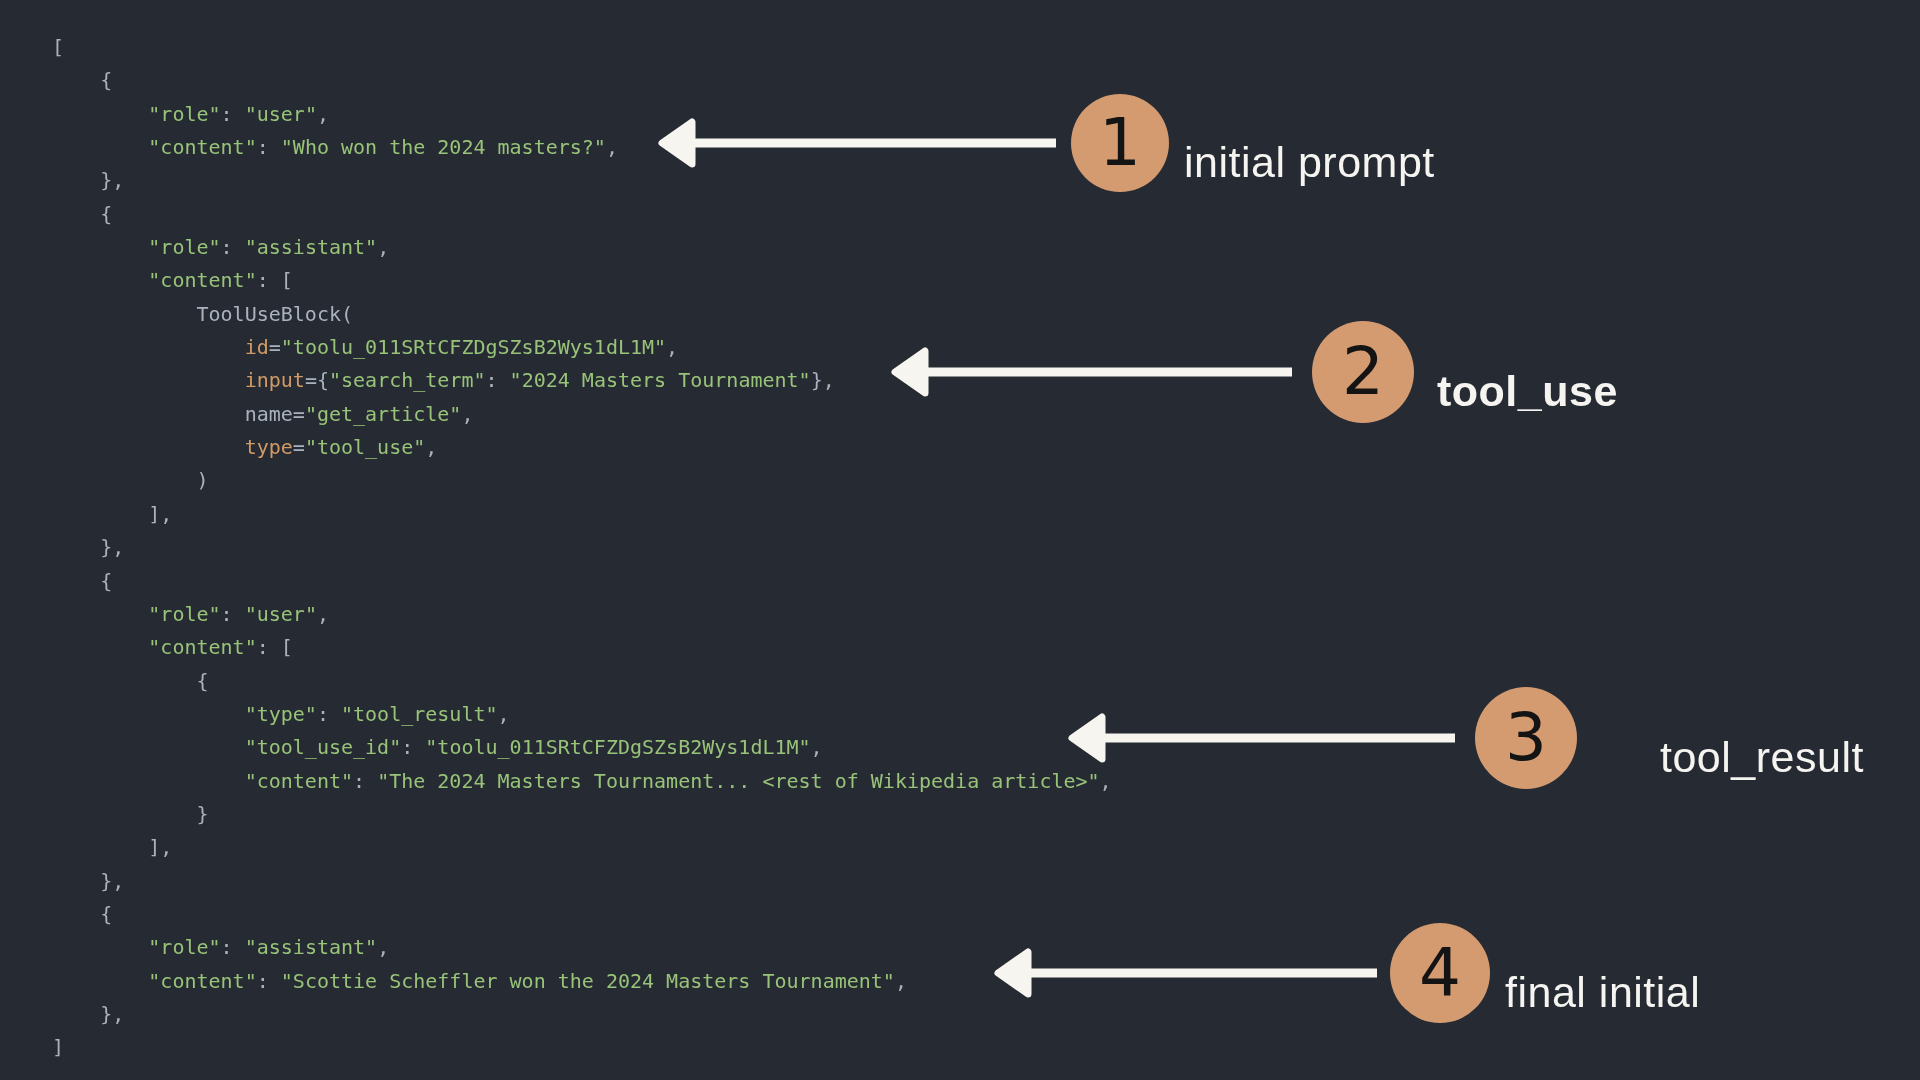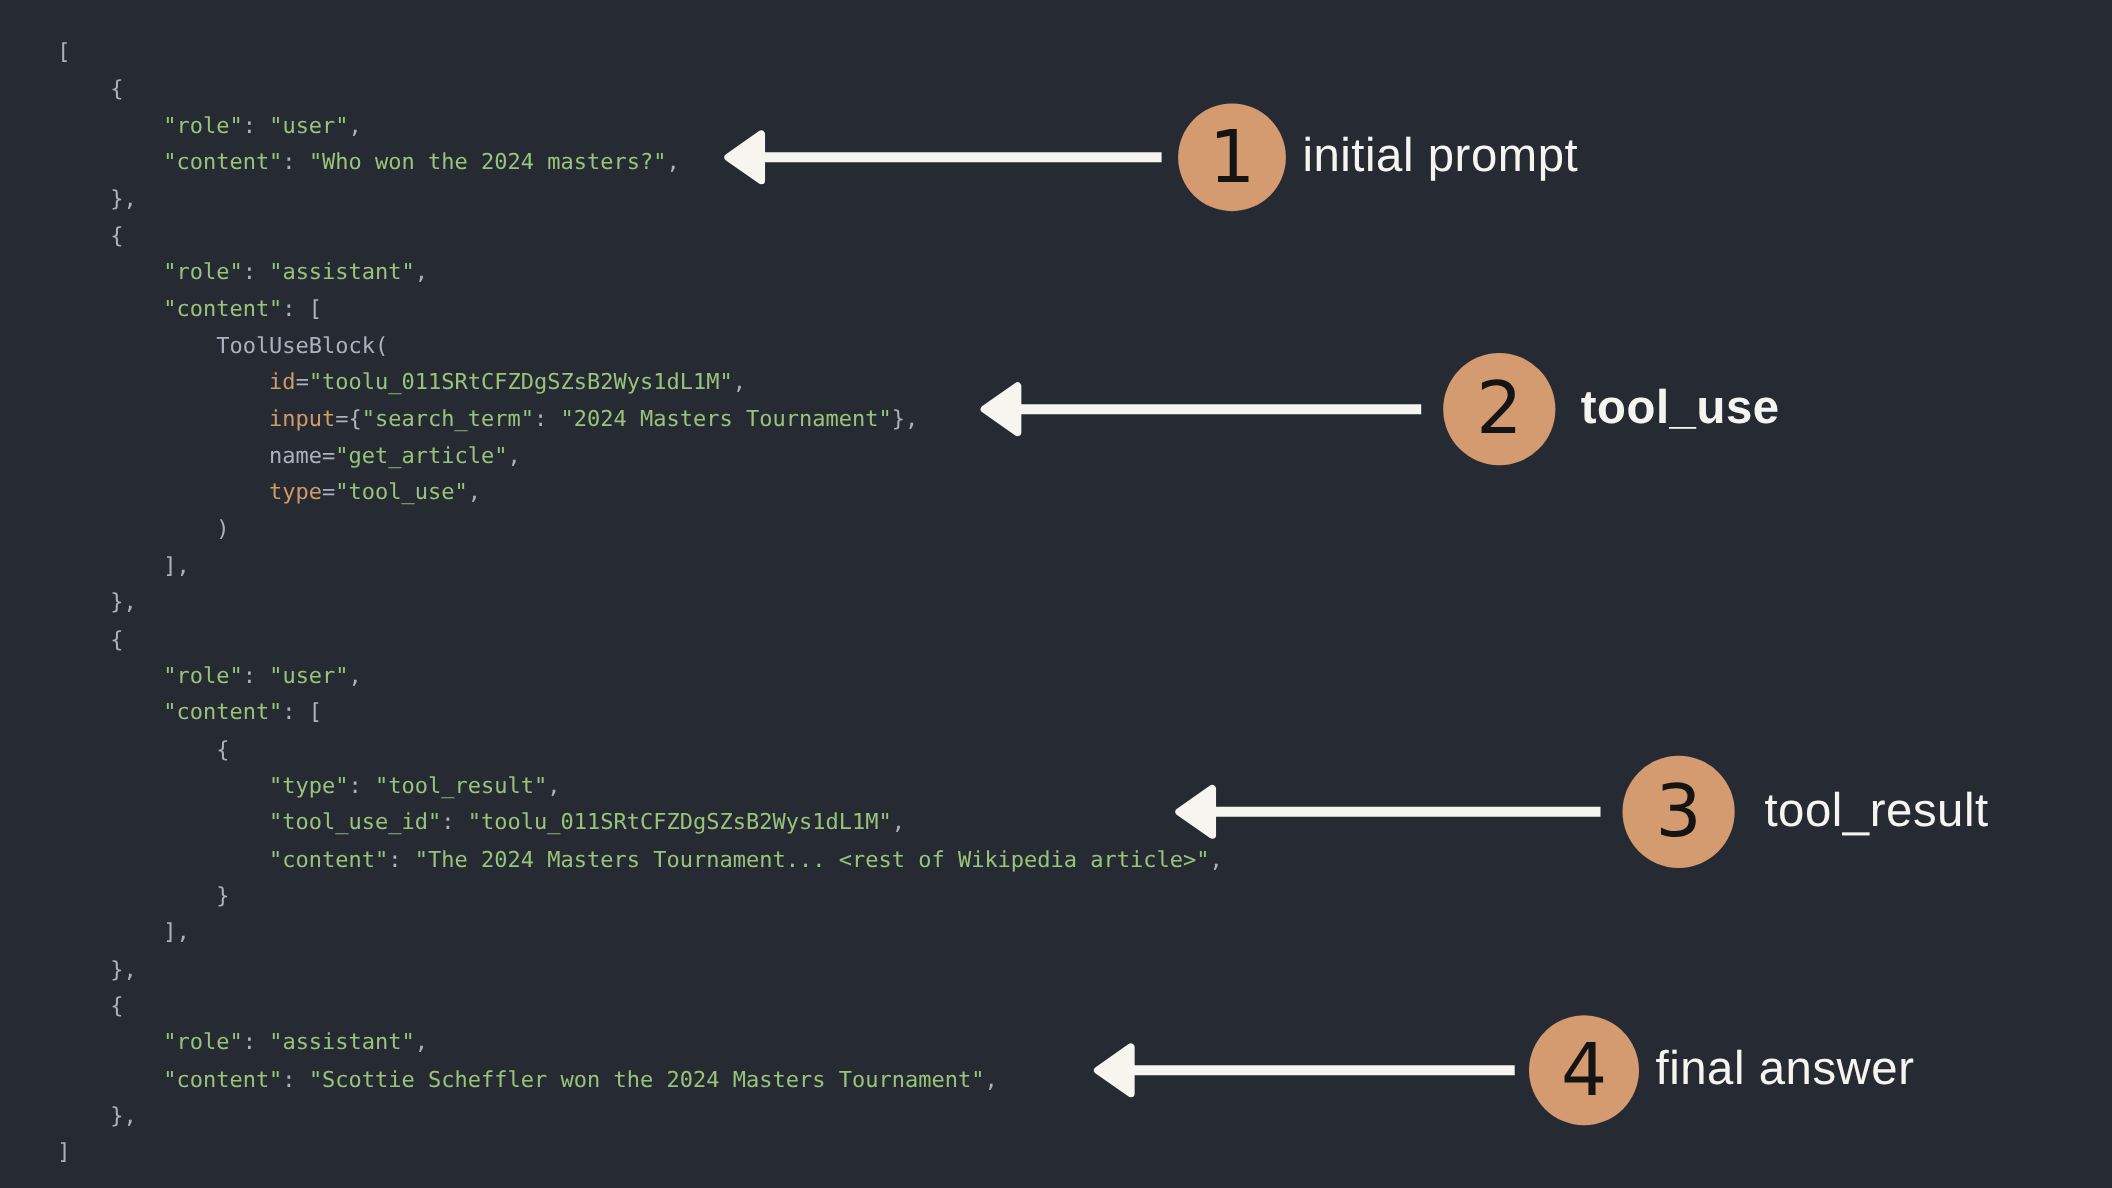--- a/index.html
+++ b/index.html
@@ -24,21 +24,21 @@
     position:absolute;border-radius:50%;background:var(--badge);
     display:flex;align-items:center;justify-content:center;
   }
   .badge .num{
     color:var(--badge-num);font-family:"DejaVu Sans",sans-serif;
     font-size:66px;font-weight:500;line-height:1;
   }
   .anno-label{
     position:absolute;transform:translateY(-52%);
     color:var(--label);font-family:"Liberation Sans",sans-serif;
-    font-size:43px;font-weight:500;letter-spacing:0.5px;white-space:nowrap;
+    font-size:43px;font-weight:500;letter-spacing:0.5px;white-space:nowrap;margin-top:20px;
   }
 </style>
 </head>
 <body>
 
 <div class="screen">
   <pre class="code" id="code"><div class="line"><span class="tok-p">[</span></div><div class="line"><span class="tok-p">    {</span></div><div class="line"><span class="tok-p">        </span><span class="tok-g">"role"</span><span class="tok-p">: </span><span class="tok-g">"user"</span><span class="tok-p">,</span></div><div class="line"><span class="tok-p">        </span><span class="tok-g">"content"</span><span class="tok-p">: </span><span class="tok-g">"Who won the 2024 masters?"</span><span class="tok-p">,</span></div><div class="line"><span class="tok-p">    },</span></div><div class="line"><span class="tok-p">    {</span></div><div class="line"><span class="tok-p">        </span><span class="tok-g">"role"</span><span class="tok-p">: </span><span class="tok-g">"assistant"</span><span class="tok-p">,</span></div><div class="line"><span class="tok-p">        </span><span class="tok-g">"content"</span><span class="tok-p">: [</span></div><div class="line"><span class="tok-p">            ToolUseBlock(</span></div><div class="line"><span class="tok-p">                </span><span class="tok-o">id</span><span class="tok-p">=</span><span class="tok-g">"toolu_011SRtCFZDgSZsB2Wys1dL1M"</span><span class="tok-p">,</span></div><div class="line"><span class="tok-p">                </span><span class="tok-o">input</span><span class="tok-p">={</span><span class="tok-g">"search_term"</span><span class="tok-p">: </span><span class="tok-g">"2024 Masters Tournament"</span><span class="tok-p">},</span></div><div class="line"><span class="tok-p">                name=</span><span class="tok-g">"get_article"</span><span class="tok-p">,</span></div><div class="line"><span class="tok-p">                </span><span class="tok-o">type</span><span class="tok-p">=</span><span class="tok-g">"tool_use"</span><span class="tok-p">,</span></div><div class="line"><span class="tok-p">            )</span></div><div class="line"><span class="tok-p">        ],</span></div><div class="line"><span class="tok-p">    },</span></div><div class="line"><span class="tok-p">    {</span></div><div class="line"><span class="tok-p">        </span><span class="tok-g">"role"</span><span class="tok-p">: </span><span class="tok-g">"user"</span><span class="tok-p">,</span></div><div class="line"><span class="tok-p">        </span><span class="tok-g">"content"</span><span class="tok-p">: [</span></div><div class="line"><span class="tok-p">            {</span></div><div class="line"><span class="tok-p">                </span><span class="tok-g">"type"</span><span class="tok-p">: </span><span class="tok-g">"tool_result"</span><span class="tok-p">,</span></div><div class="line"><span class="tok-p">                </span><span class="tok-g">"tool_use_id"</span><span class="tok-p">: </span><span class="tok-g">"toolu_011SRtCFZDgSZsB2Wys1dL1M"</span><span class="tok-p">,</span></div><div class="line"><span class="tok-p">                </span><span class="tok-g">"content"</span><span class="tok-p">: </span><span class="tok-g">"The 2024 Masters Tournament... &lt;rest of Wikipedia article&gt;"</span><span class="tok-p">,</span></div><div class="line"><span class="tok-p">            }</span></div><div class="line"><span class="tok-p">        ],</span></div><div class="line"><span class="tok-p">    },</span></div><div class="line"><span class="tok-p">    {</span></div><div class="line"><span class="tok-p">        </span><span class="tok-g">"role"</span><span class="tok-p">: </span><span class="tok-g">"assistant"</span><span class="tok-p">,</span></div><div class="line"><span class="tok-p">        </span><span class="tok-g">"content"</span><span class="tok-p">: </span><span class="tok-g">"Scottie Scheffler won the 2024 Masters Tournament"</span><span class="tok-p">,</span></div><div class="line"><span class="tok-p">    },</span></div><div class="line"><span class="tok-p">]</span></div></pre>
   <svg class="arrows" id="arrows" viewBox="0 0 1920 1080" xmlns="http://www.w3.org/2000/svg">
       <g>
         <line x1="686" y1="143" x2="1056" y2="143" stroke="#f7f5f0" stroke-width="9"></line>
@@ -62,19 +62,19 @@
         <span class="num">1</span>
       </div>
       <div class="anno-label" style="left: 1184px; top: 143px;">initial prompt</div>
       <div class="badge" style="left: 1312px; top: 321px; height: 102px; width: 102px;">
         <span class="num">2</span>
       </div>
       <div class="anno-label" style="left: 1437px; top: 372px; font-weight: bold;">tool_use</div>
       <div class="badge" style="left: 1475px; top: 687px; height: 102px; width: 102px;">
         <span class="num">3</span>
       </div>
-      <div class="anno-label" style="left: 1604px; top: 738px;">tool_result</div>
+      <div class="anno-label" style="left: 1660px; top: 738px;">tool_result</div>
       <div class="badge" style="left: 1390px; top: 923px; height: 100px; width: 100px;">
         <span class="num">4</span>
       </div>
-      <div class="anno-label" style="left: 1505px; top: 973px;">final answer</div>
+      <div class="anno-label" style="left: 1505px; top: 973px;">final initial</div>
     </div>
 </div>
 
 </body></html>

